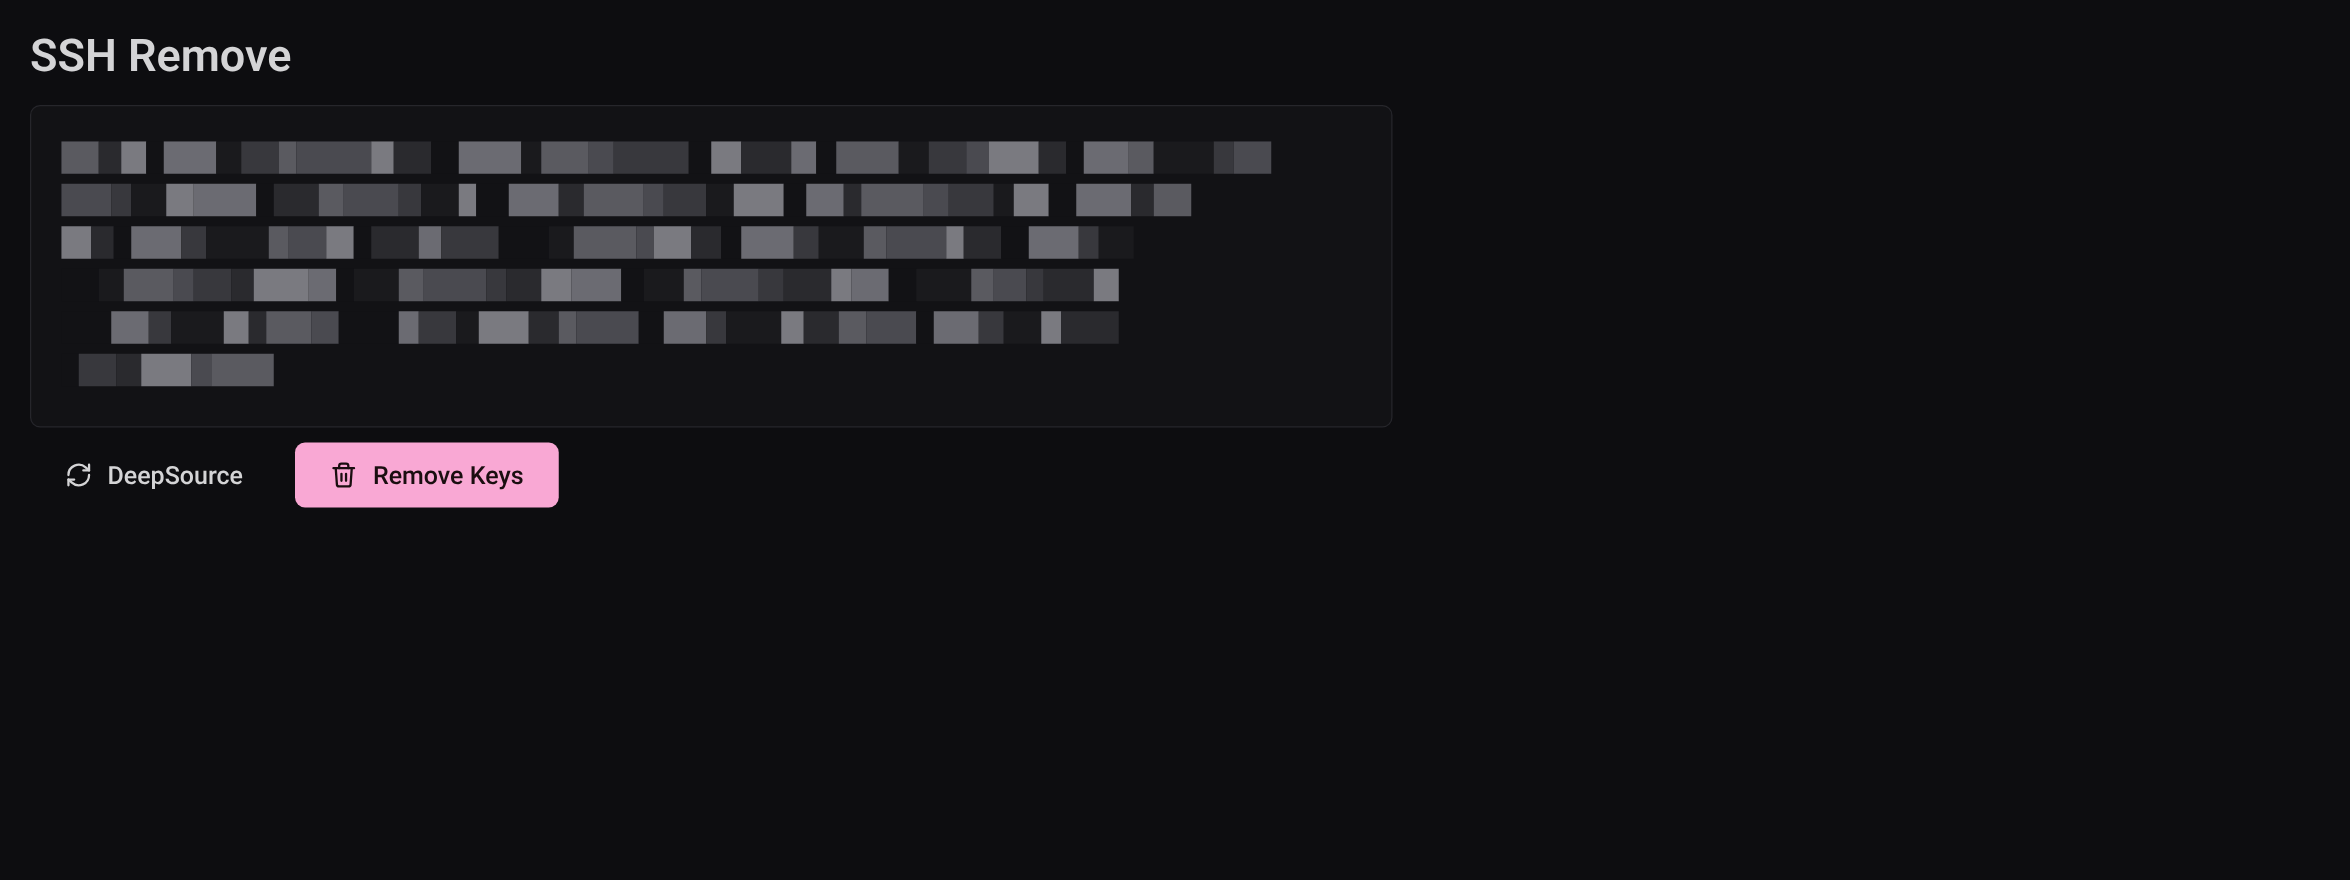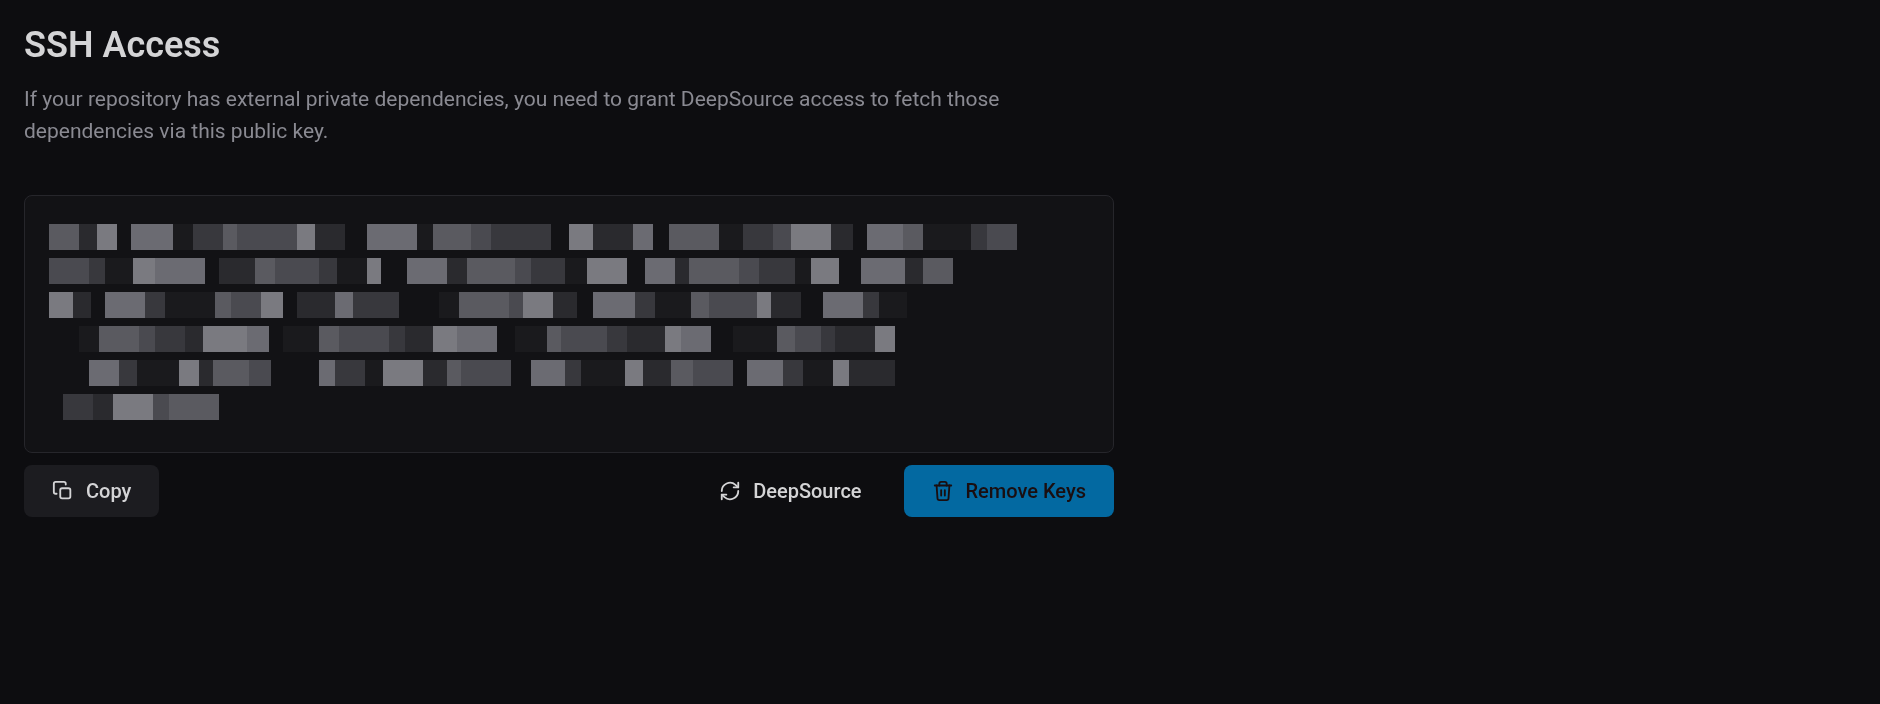--- a/index.html
+++ b/index.html
@@ -108,41 +108,40 @@
       background-color: #1c1c20;
       color: #d4d4d6;
     }
     
     .btn-regenerate {
       background-color: transparent;
       color: #d4d4d6;
     }
     
     .btn-remove {
-      background-color: #0369a1;
+      background-color: #f9a8d4;
       color: #1a0e10;
     }
     
     .icon {
       display: inline-flex;
       align-items: center;
       justify-content: center;
     }
     
     .icon svg {
       width: 22px;
       height: 22px;
     }
   </style>
 </head>
 <body>
 
 <div class="container">
-  <h1 class="title">SSH Access</h1>
-  <p class="description">If your repository has external private dependencies, you need to grant DeepSource access to fetch those dependencies via this public key.</p>
+  <h1 class="title">SSH Remove</h1>
 
   <div class="key-box">
     <div class="key-blurred">
       <div class="blur-line">
         <span class="blur-block b7" style="width:30px"></span>
           <span class="blur-block b3" style="width:18px"></span>
           <span class="blur-block b8" style="width:20px"></span>
           <span class="blur-block b5" style="width:14px"></span>
           <span class="blur-block b1" style="width:42px"></span>
           <span class="blur-block b4" style="width:20px"></span>
@@ -312,29 +311,20 @@
           <span class="blur-block b6" style="width:30px"></span>
           <span class="blur-block b3" style="width:20px"></span>
           <span class="blur-block b8" style="width:40px"></span>
           <span class="blur-block b2" style="width:16px"></span>
           <span class="blur-block b7" style="width:50px"></span>
       </div>
     </div>
   </div>
 
   <div class="button-row">
-    <button class="btn btn-copy">
-      <span class="icon">
-        <svg viewBox="0 0 24 24" fill="none" stroke="currentColor" stroke-width="2" stroke-linecap="round" stroke-linejoin="round">
-          <rect x="9" y="9" width="11" height="11" rx="2"></rect>
-          <path d="M5 15H4a2 2 0 0 1-2-2V4a2 2 0 0 1 2-2h9a2 2 0 0 1 2 2v1"></path>
-        </svg>
-      </span>
-      <span>Copy</span>
-    </button>
 
     <div class="button-group-right">
       <button class="btn btn-regenerate">
         <span class="icon">
           <svg viewBox="0 0 24 24" fill="none" stroke="currentColor" stroke-width="2" stroke-linecap="round" stroke-linejoin="round">
             <path d="M3 12a9 9 0 0 1 15-6.7L21 8"></path>
             <path d="M21 3v5h-5"></path>
             <path d="M21 12a9 9 0 0 1-15 6.7L3 16"></path>
             <path d="M3 21v-5h5"></path>
           </svg>

